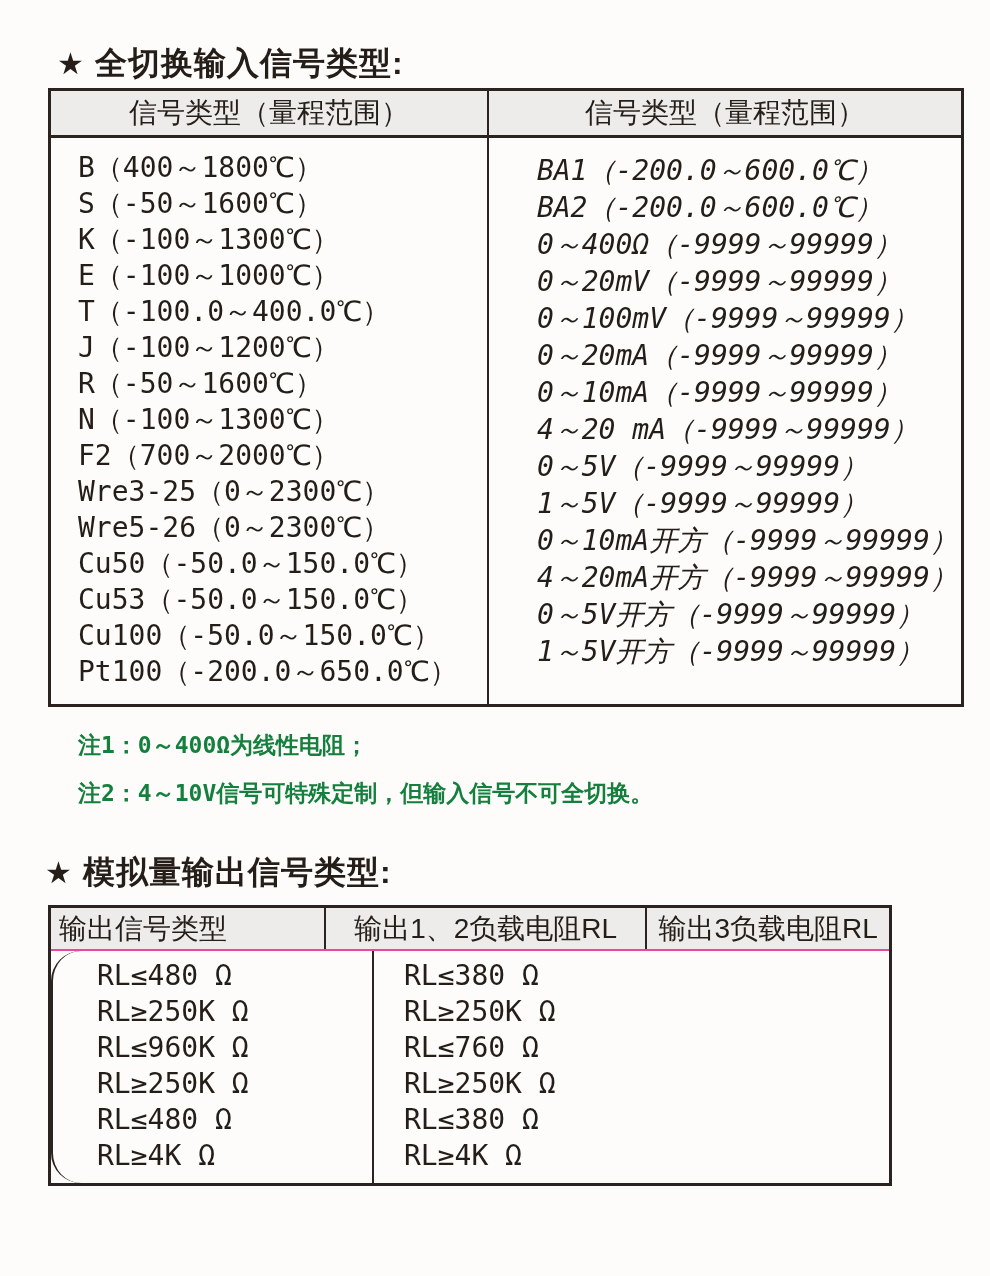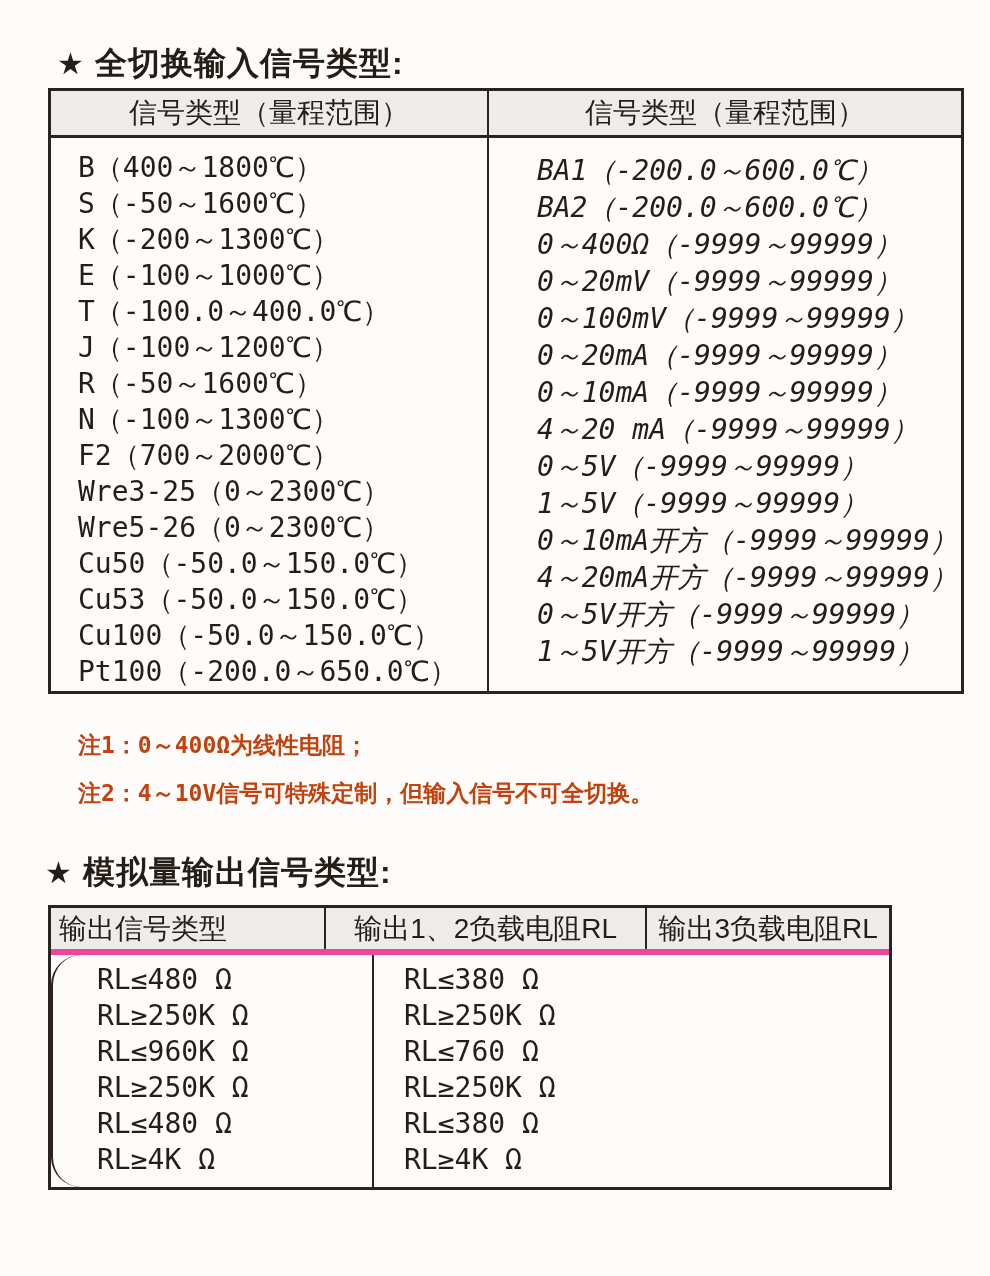--- a/index.html
+++ b/index.html
@@ -24,71 +24,71 @@
     box-sizing:border-box;
   }
   #table1{top:88px;width:916px;}
   #table2{top:905px;width:844px;}
 
   .thead{
     display:flex;background:#edecea;
     align-items:stretch;
   }
   #table1 .thead{height:44px;border-bottom:3px solid #2b231f;}
-  #table2 .thead{height:41px;border-bottom:6px solid #ec4899;}
+  #table2 .thead{height:41px;border-bottom:2px solid #ec4899;}
   .th{
     display:flex;align-items:center;justify-content:center;
     font-size:28px;box-sizing:border-box;white-space:nowrap;
   }
   .th.bl{border-left:2px solid #2b231f;}
   #table1 .th.w1{width:47.9%;}
   #table1 .th.w2{width:52.1%;}
   #table2 .th.c0{width:32.6%;justify-content:flex-start;padding-left:8px;}
   #table2 .th.c1{width:38.3%;}
   #table2 .th.c2{width:29.1%;}
 
   .tbody{display:flex;align-items:stretch;}
   .col{box-sizing:border-box;}
   .col.bl{border-left:2px solid #2b231f;}
-  #table1 .col1{width:47.9%;padding:12px 0 1px 27px;}
+  #table1 .col1{width:47.9%;padding:12px 0 14px 27px;}
   #table1 .col2{width:52.1%;padding:14px 0 10px 48px;font-style:italic;}
   #table1 .cell{font-size:28px;line-height:36px;white-space:nowrap;}
   #table1 .col2 .cell{line-height:37px;}
 
   #table2 .col{padding-top:7px;padding-bottom:9px;}
   #table2 .colA{width:32.6%;padding-left:12px;}
   #table2 .colB{width:38.3%;padding-left:44px;border-radius:30px;}
   #table2 .colC{width:29.1%;padding-left:30px;}
   #table2 .cell{font-size:28px;line-height:36px;white-space:nowrap;}
 
   .note{
     position:absolute;left:78px;
     font-size:23px;font-weight:bold;white-space:nowrap;
-    color:#c2410c;
+    color:#15803d;
   }
   #note1{top:730px;}
   #note2{top:778px;}
 </style>
 </head>
 <body>
 
 <div class="sec-title" id="title1">
   <span class="star">★</span><span>全切换输入信号类型:</span>
 </div>
 
 <div class="tbl" id="table1">
   <div class="thead">
     <div class="th w1">信号类型（量程范围）</div>
     <div class="th w2 bl">信号类型（量程范围）</div>
   </div>
   <div class="tbody">
     <div class="col col1 mono">
         <div class="cell">B（400～1800℃）</div>
         <div class="cell">S（-50～1600℃）</div>
-        <div class="cell">K（-200～1300℃）</div>
+        <div class="cell">K（-100～1300℃）</div>
         <div class="cell">E（-100～1000℃）</div>
         <div class="cell">T（-100.0～400.0℃）</div>
         <div class="cell">J（-100～1200℃）</div>
         <div class="cell">R（-50～1600℃）</div>
         <div class="cell">N（-100～1300℃）</div>
         <div class="cell">F2（700～2000℃）</div>
         <div class="cell">Wre3-25（0～2300℃）</div>
         <div class="cell">Wre5-26（0～2300℃）</div>
         <div class="cell">Cu50（-50.0～150.0℃）</div>
         <div class="cell">Cu53（-50.0～150.0℃）</div>

